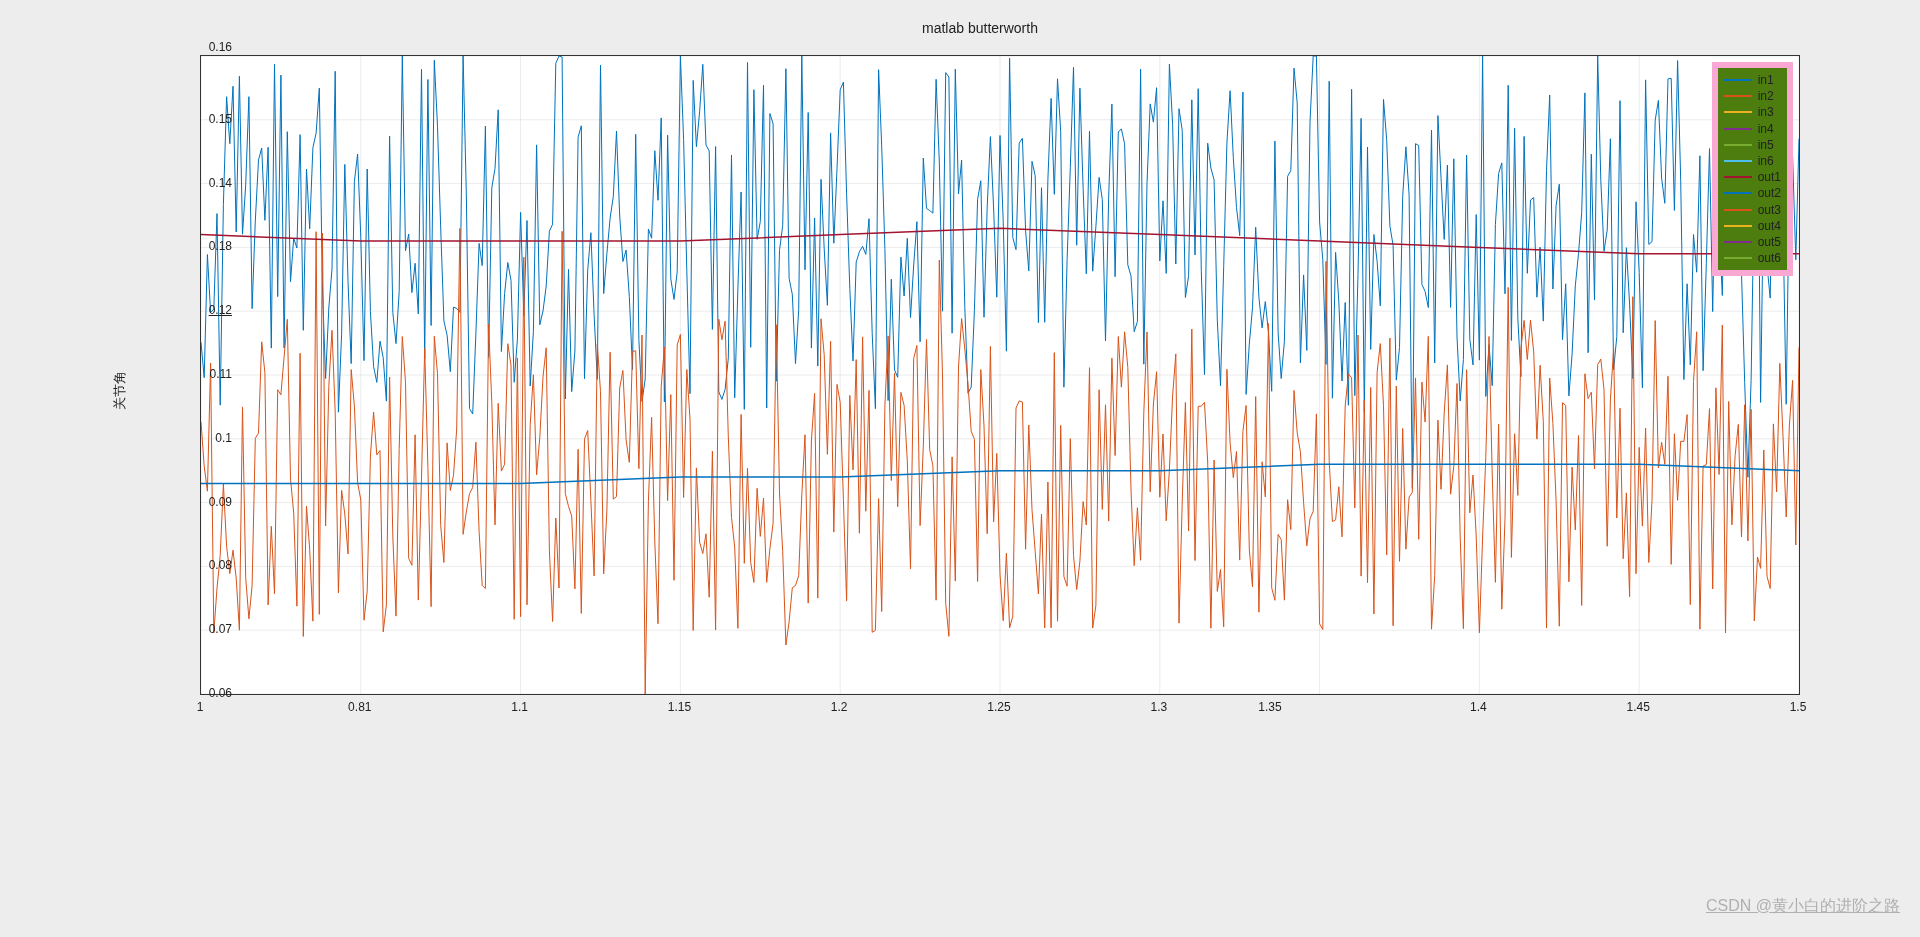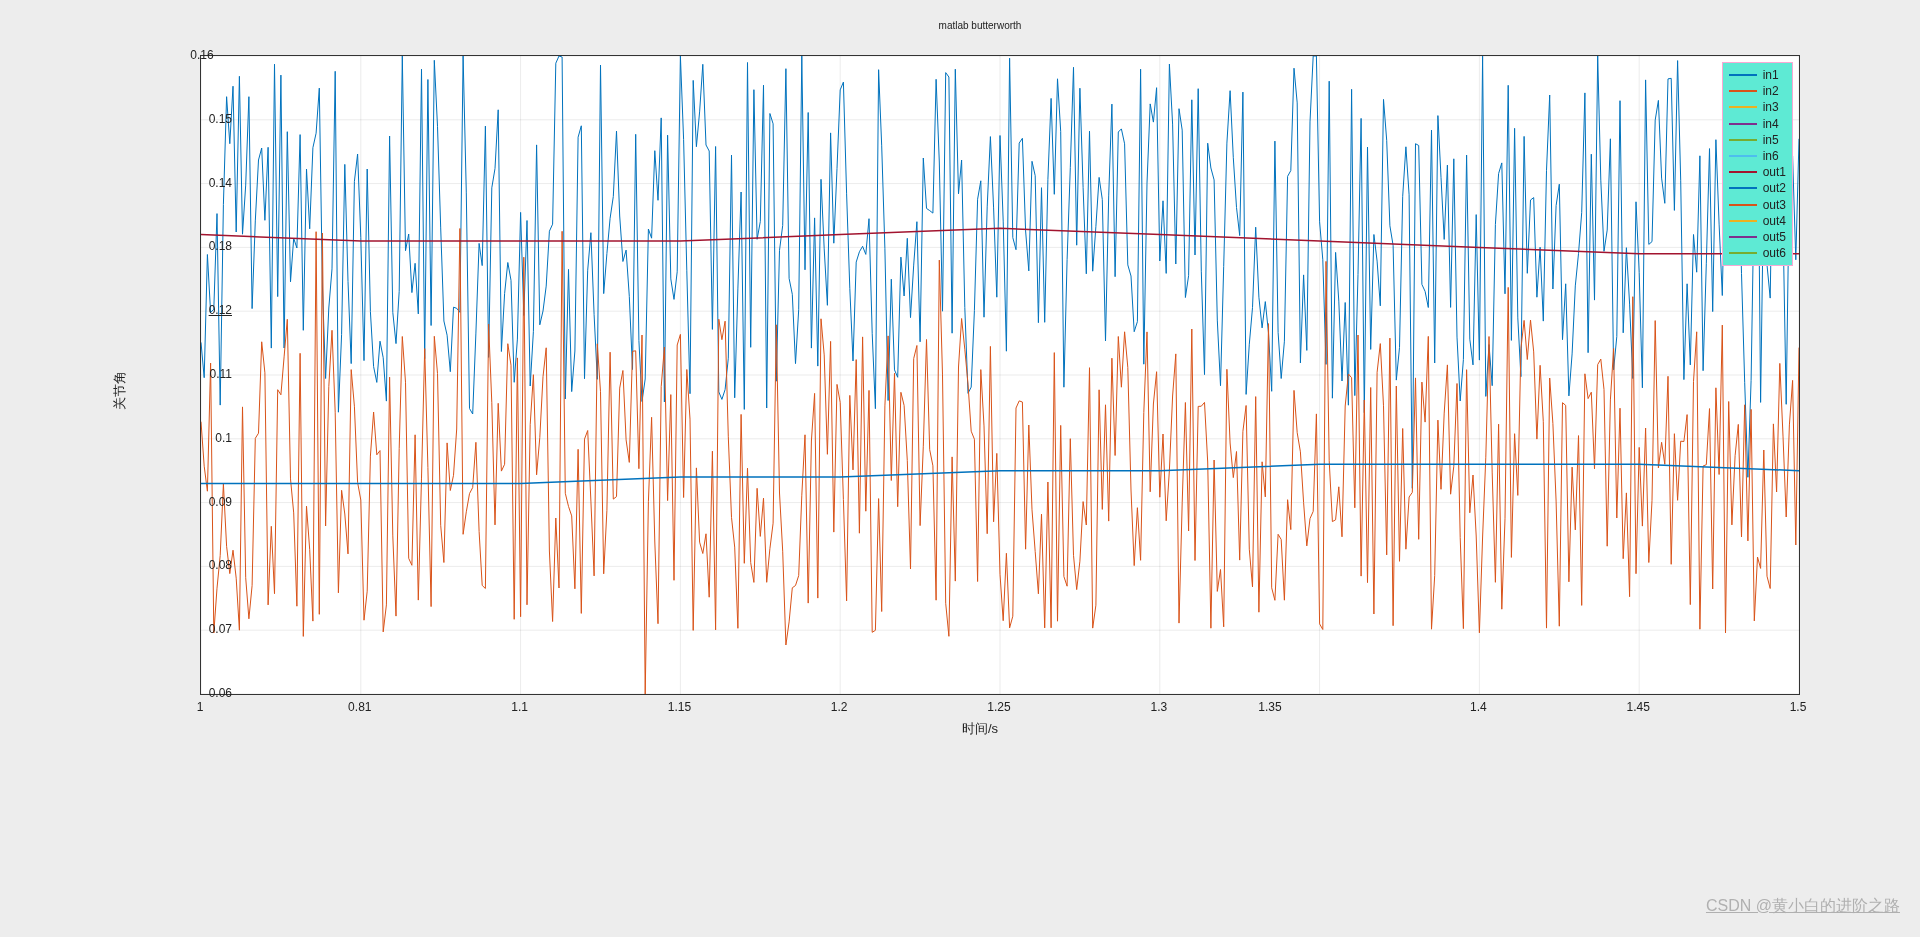--- a/index.html
+++ b/index.html
@@ -19,21 +19,21 @@
     top: 20px;
     width: 1720px;
     height: 780px;
   }
   #title {
     position: absolute;
     left: 0;
     width: 100%;
     top: 0;
     text-align: center;
-    font-size: 10px;
+    font-size: 14px;
   }
   #plot {
     position: absolute;
     left: 80px;
     top: 35px;
     width: 1600px;
     height: 640px;
     border: 1px solid #333;
     background: #fff;
     box-sizing: border-box;
@@ -70,22 +70,22 @@
     left: 0;
     width: 100%;
     top: 700px;
     text-align: center;
     font-size: 13px;
   }
   #legend {
     position: absolute;
     right: 6px;
     top: 6px;
-    background: #5eead4;
-    border: 1px solid #f9a8d4;
+    background: #4d7c0f;
+    border: 6px solid #f9a8d4;
     padding: 4px 6px;
     font-size: 12px;
     line-height: 1.35;
   }
   .legend-row {
     display: flex;
     align-items: center;
     gap: 6px;
   }
   .legend-swatch {
@@ -188,34 +188,33 @@
           <span>out5</span>
         </div>
         <div class="legend-row">
           <span class="legend-swatch" style="color: rgb(119, 172, 48);"></span>
           <span>out6</span>
         </div>
       </div>
   </div>
 
   <div id="ylabel">关节角</div>
-  <div id="xlabel">时间/s</div>
 
   <div id="yticks">
       <div class="tick-y" style="top: 673px;">0.06</div>
       <div class="tick-y" style="top: 609.2px;">0.07</div>
       <div class="tick-y" style="top: 545.4px;">0.08</div>
       <div class="tick-y" style="top: 481.6px; text-align: right;">0.09</div>
       <div class="tick-y" style="top: 417.8px;">0.1</div>
       <div class="tick-y" style="top: 354px;">0.11</div>
       <div class="tick-y" style="top: 290.2px; text-decoration: underline;">0.12</div>
       <div class="tick-y" style="top: 226.4px;">0.18</div>
       <div class="tick-y" style="top: 162.6px;">0.14</div>
       <div class="tick-y" style="top: 98.8px;">0.15</div>
-      <div class="tick-y" style="top: 35px; text-align: center;">0.16</div>
+      <div class="tick-y" style="top: 27px;">0.16</div>
     </div>
   <div id="xticks">
       <div class="tick-x" style="left: 80px;">1</div>
       <div class="tick-x" style="left: 239.8px;">0.81</div>
       <div class="tick-x" style="left: 399.6px;">1.1</div>
       <div class="tick-x" style="left: 559.4px;">1.15</div>
       <div class="tick-x" style="left: 719.2px;">1.2</div>
       <div class="tick-x" style="left: 879px;">1.25</div>
       <div class="tick-x" style="left: 1038.8px;">1.3</div>
       <div class="tick-x" style="left: 1150px;">1.35</div>

